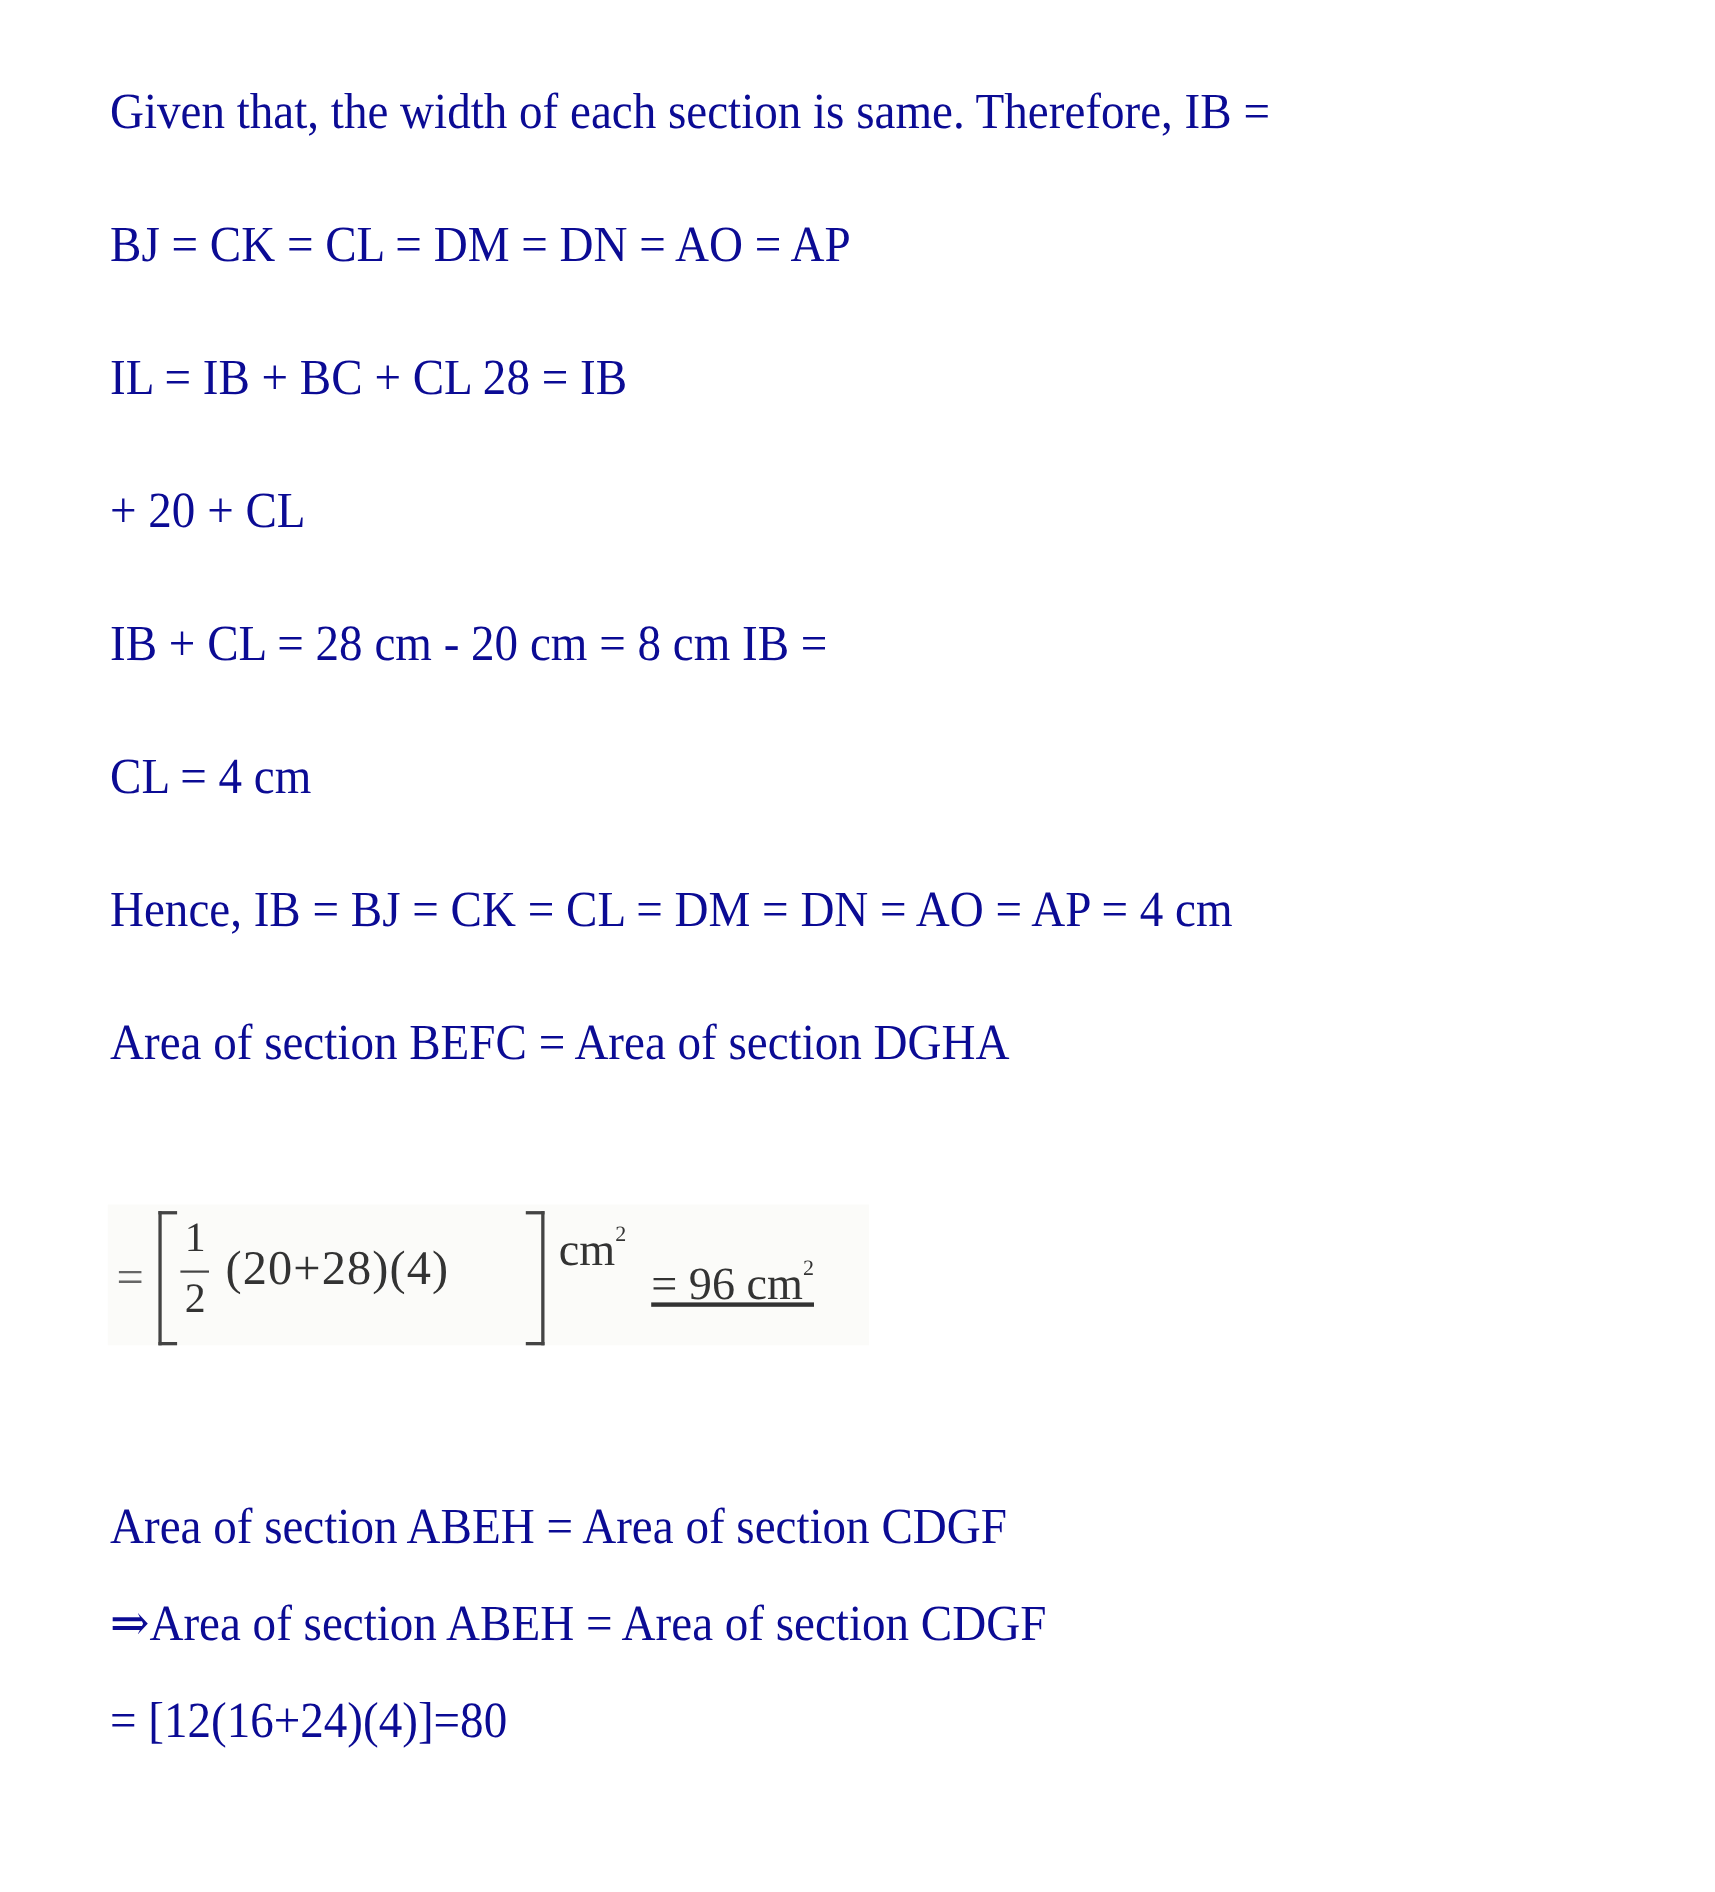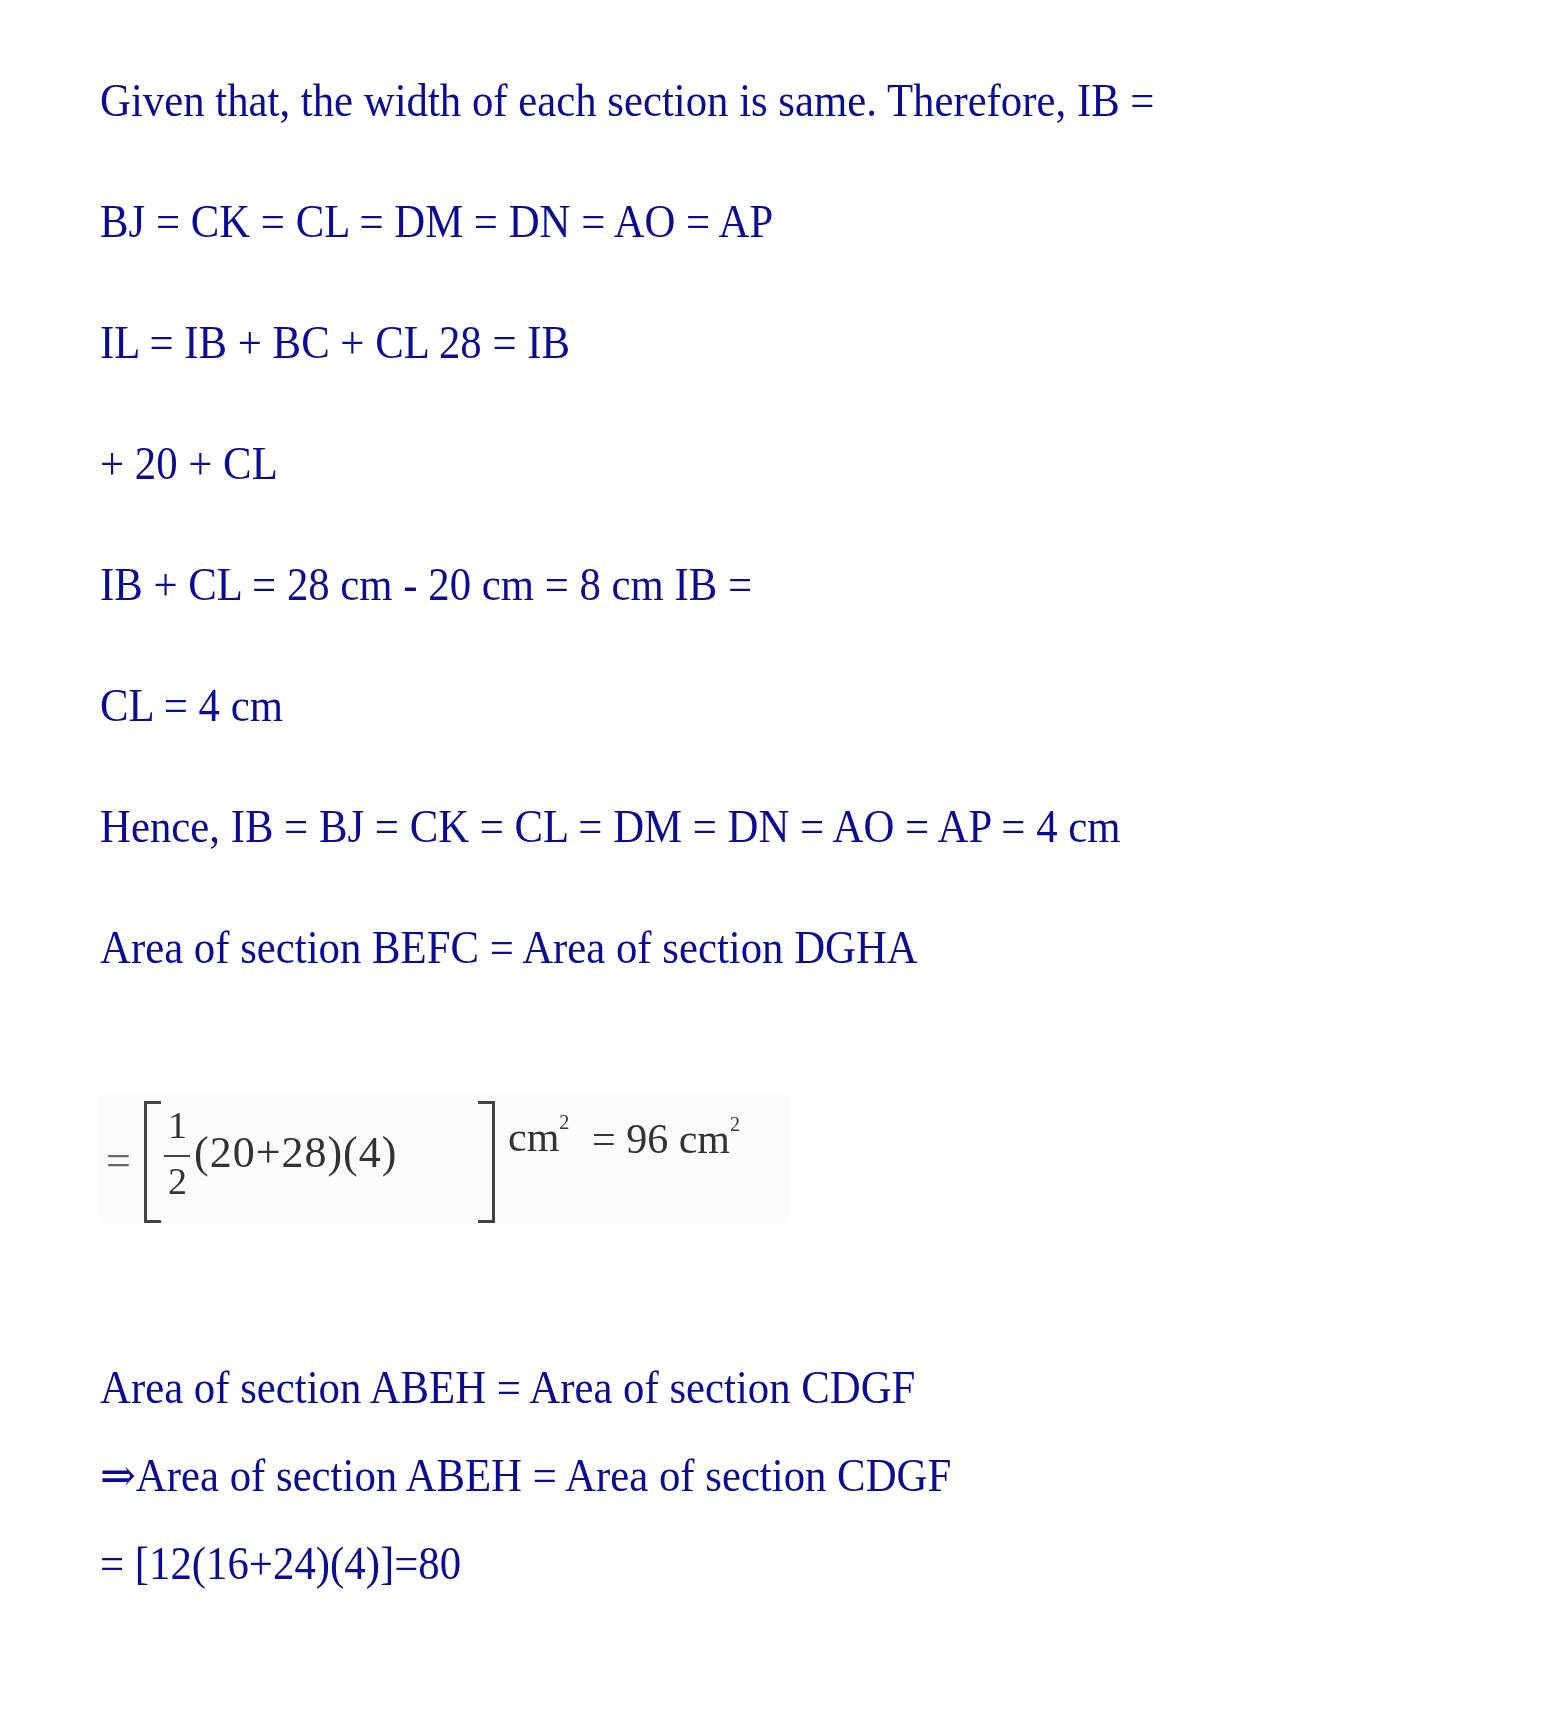--- a/index.html
+++ b/index.html
@@ -17,24 +17,24 @@
     color: #333333;
   }
   .f-eq1 { position: absolute; left: 8px; top: 40px; font-size: 44px; color:#666; }
   .f-bracket-l { position: absolute; left: 46px; top: 6px; width: 14px; height: 116px;
     border-left: 3px solid #444; border-top: 3px solid #444; border-bottom: 3px solid #444; }
   .f-bracket-r { position: absolute; left: 380px; top: 6px; width: 14px; height: 116px;
     border-right: 3px solid #444; border-top: 3px solid #444; border-bottom: 3px solid #444; }
   .f-num { position: absolute; left: 70px; top: 8px; font-size: 38px; }
   .f-bar { position: absolute; left: 66px; top: 60px; width: 26px; height: 2px; background:#444; }
   .f-den { position: absolute; left: 70px; top: 64px; font-size: 38px; }
-  .f-body { position: absolute; left: 96px; top: 32px; font-size: 44px; letter-spacing: 1px; }
+  .f-body { position: absolute; left: 107px; top: 32px; font-size: 44px; letter-spacing: 1px; }
   .f-unit { position: absolute; left: 410px; top: 16px; font-size: 42px; }
   .f-sup { font-size: 20px; vertical-align: 22px; }
-  .f-rhs { position: absolute; left: 494px; top: 18px; font-size: 42px; }
+  .f-rhs { position: absolute; left: 494px; top: 47px; font-size: 42px; text-decoration: underline; }
 </style>
 </head>
 <body style="background: rgb(255, 255, 255);">
 
 <div>
   <div class="line" style="top: 78px; color: rgb(11, 11, 148);">Given that, the width of each section is same. Therefore,  IB =</div>
   <div class="line" style="top: 199px; color: rgb(11, 11, 148);">BJ = CK = CL = DM = DN = AO = AP</div>
   <div class="line" style="top: 320px; color: rgb(11, 11, 148);">IL = IB + BC + CL  28 = IB</div>
   <div class="line" style="top: 441px; color: rgb(11, 11, 148);">+ 20 + CL</div>
   <div class="line" style="top: 562px; color: rgb(11, 11, 148);">IB + CL = 28 cm - 20 cm = 8 cm  IB =</div>

